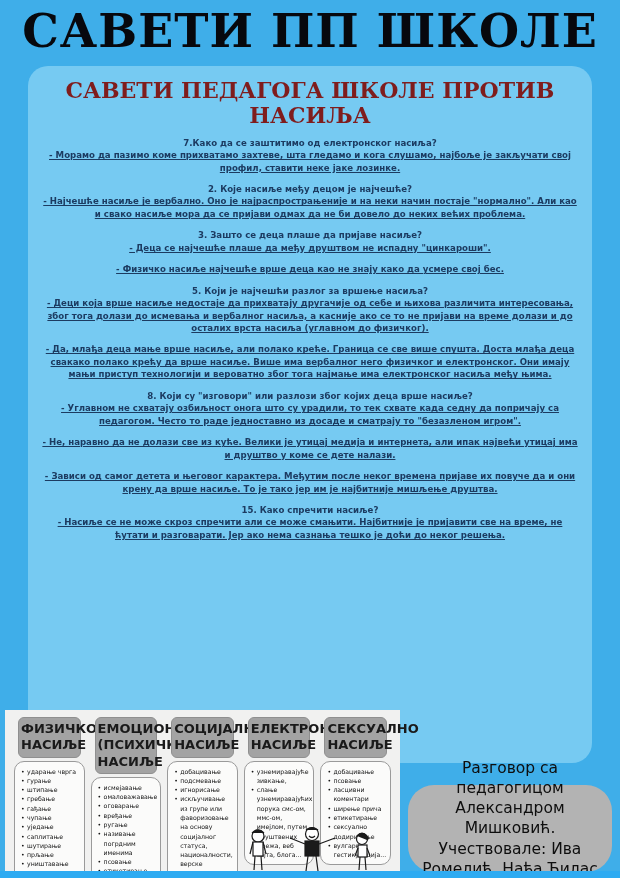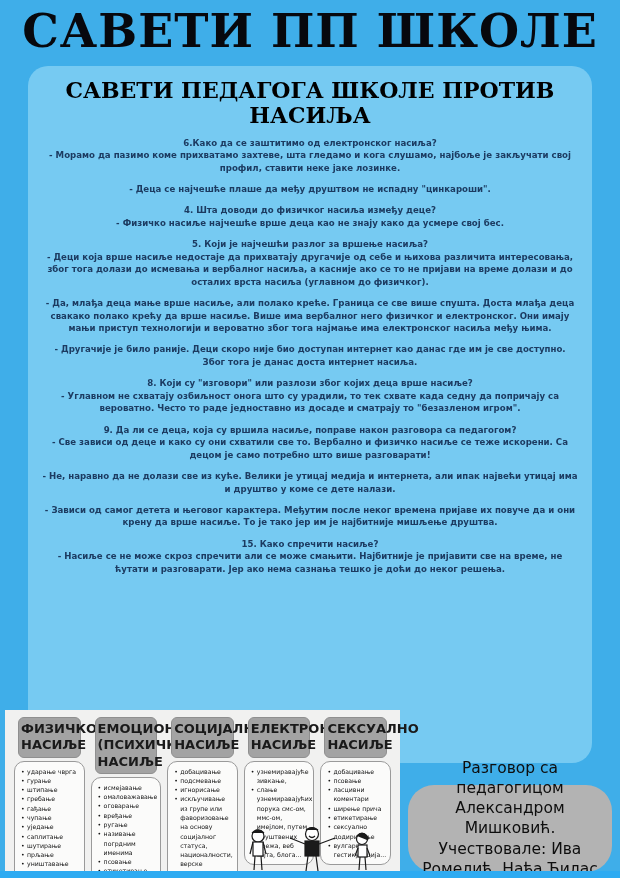--- a/index.html
+++ b/index.html
@@ -15,25 +15,25 @@
     line-height:1.1;
   }
   .main-panel{
     position:absolute;left:28px;top:66px;width:564px;height:697px;
     background:#76CAF2;border-radius:20px;
     padding:10px 14px;box-sizing:border-box;overflow:hidden;
   }
   .subtitle{
     margin:2px 0 8px 0;text-align:center;
     font-family:"DejaVu Serif","Liberation Serif",serif;
-    font-weight:bold;font-size:22px;color:#000000;line-height:1.15;
+    font-weight:bold;font-size:22px;color:#7f1d1d;line-height:1.15;
   }
   .qa{margin-bottom:9px;text-align:center;color:#1C3B61;font-weight:bold;}
   .qa .q{font-size:8.6px;line-height:1.45;}
-  .qa .a{font-size:8.6px;line-height:1.45;}
+  .qa .a{font-size:8.6px;line-height:1.45;text-decoration:underline;}
   .types-panel{
     position:absolute;left:5px;top:710px;width:395px;height:162px;
     background:#F1F1F0;box-sizing:border-box;padding:7px 9px;
     display:flex;gap:6px;align-items:flex-start;z-index:3;
   }
   .col{flex:1 1 0;display:flex;flex-direction:column;min-width:0;}
   .col-h{
     background:#a3a3a3;border:1px solid #8F8F8F;border-radius:6px;
     margin:0 4px 3px 4px;padding:3px 2px;text-align:center;
     font-size:13px;font-weight:bold;color:#1A1A1A;line-height:1.25;
@@ -60,47 +60,46 @@
 </style>
 </head>
 <body>
 
 <h1 class="title">САВЕТИ ПП ШКОЛЕ</h1>
 
 <div class="main-panel">
   <h2 class="subtitle">САВЕТИ ПЕДАГОГА ШКОЛЕ ПРОТИВ НАСИЉА</h2>
 
   <div class="qa">
-    <div class="q">6.Како да се заштитимо од електронског насиља?</div>
+    <div class="q">7.Како да се заштитимо од електронског насиља?</div>
     <div class="a">- Морамо да пазимо коме прихватамо захтеве, шта гледамо и кога слушамо, најбоље је закључати свој профил, ставити неке јаке лозинке.</div>
   </div>
   <div class="qa">
+    <div class="q">2. Које насиље међу децом је најчешће?</div>
+    <div class="a">- Најчешће насиље је вербално. Оно је најраспрострањеније и на неки начин постаје "нормално". Али као и свако насиље мора да се пријави одмах да не би довело до неких већих проблема.</div>
+  </div>
+  <div class="qa">
+    <div class="q">3. Зашто се деца плаше да пријаве насиље?</div>
     <div class="a">- Деца се најчешће плаше да међу друштвом не испадну "цинкароши".</div>
   </div>
   <div class="qa">
-    <div class="q">4. Шта доводи до физичког насиља између деце?</div>
     <div class="a">- Физичко насиље најчешће врше деца као не знају како да усмере свој бес.</div>
   </div>
   <div class="qa">
     <div class="q">5. Који је најчешћи разлог за вршење насиља?</div>
     <div class="a">- Деци која врше насиље недостаје да прихватају другачије од себе и њихова различита интересовања, због тога долази до исмевања и вербалног насиља, а касније ако се то не пријави на време долази и до осталих врста насиља (углавном до физичког).</div>
   </div>
   <div class="qa">
     <div class="a">- Да, млађа деца мање врше насиље, али полако креће. Граница се све више спушта. Доста млађа деца свакако полако крећу да врше насиље. Више има вербалног него физичког и електронског. Они имају мањи приступ технологији и вероватно због тога најмање има електронског насиља међу њима.</div>
   </div>
   <div class="qa">
-    <div class="a">- Другачије је било раније. Деци скоро није био доступан интернет као данас где им је све доступно. Због тога је данас доста интернет насиља.</div>
   </div>
   <div class="qa">
     <div class="q">8. Који су "изговори" или разлози због којих деца врше насиље?</div>
-    <div class="a">- Углавном не схватају озбиљност онога што су урадили, то тек схвате када седну да попричају са вероватно. Често то раде једноставно из досаде и сматрају то "безазленом игром".</div>
-  </div>
-  <div class="qa">
-    <div class="q">9. Да ли се деца, која су вршила насиље, поправе након разговора са педагогом?</div>
-    <div class="a">- Све зависи од деце и како су они схватили све то. Вербално и физичко насиље се теже искорени. Са децом је само потребно што више разговарати!</div>
+    <div class="a">- Углавном не схватају озбиљност онога што су урадили, то тек схвате када седну да попричају са педагогом. Често то раде једноставно из досаде и сматрају то "безазленом игром".</div>
   </div>
   <div class="qa">
     <div class="a">- Не, наравно да не долази све из куће. Велики је утицај медија и интернета, али ипак највећи утицај има и друштво у коме се дете налази.</div>
   </div>
   <div class="qa">
     <div class="a">- Зависи од самог детета и његовог карактера. Међутим после неког времена пријаве их повуче да и они крену да врше насиље. То је тако јер им је најбитније мишљење друштва.</div>
   </div>
   <div class="qa">
     <div class="q">15. Како спречити насиље?</div>
     <div class="a">- Насиље се не може скроз спречити али се може смањити. Најбитније је пријавити све на време, не ћутати и разговарати. Јер ако нема сазнања тешко је доћи до неког решења.</div>

